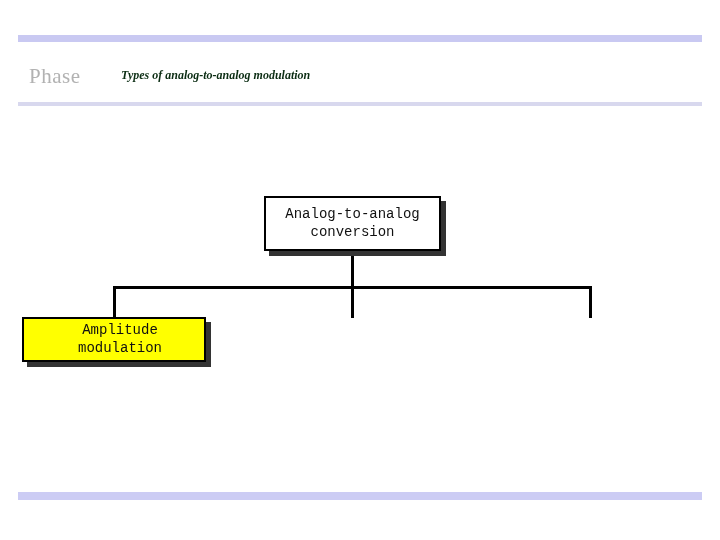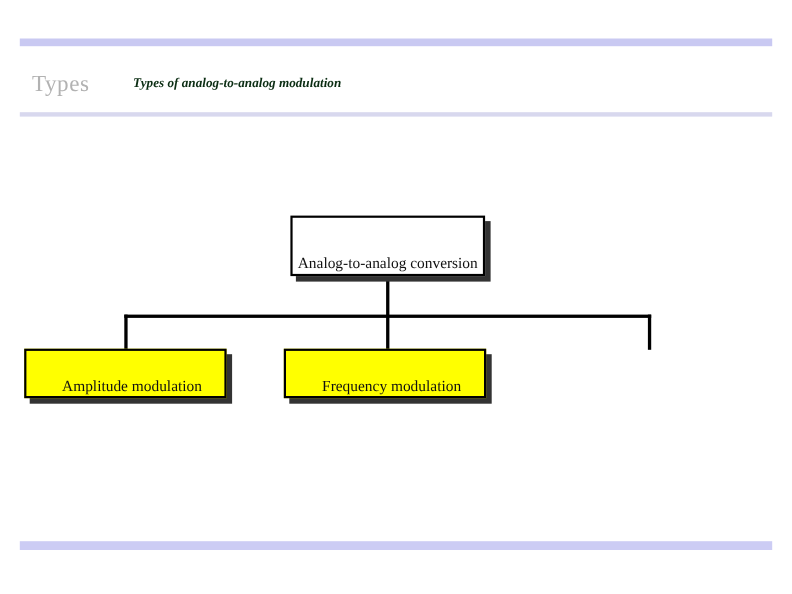--- a/index.html
+++ b/index.html
@@ -72,24 +72,24 @@
     top: 0;
     width: 720px;
     height: 540px;
   }
 
   .node {
     position: absolute;
     box-sizing: border-box;
     border: 2px solid #000000;
     display: flex;
-    align-items: flex-end;
+    align-items: center;
     justify-content: center;
     text-align: center;
-    font-family: Liberation Serif, serif;
+    font-family: Liberation Mono, monospace;
     color: #111111;
     line-height: 1.25;
     box-shadow: 5px 5px 0 0 #333333;
   }
 
   .node-root {
     left: 264px;
     top: 196px;
     width: 177px;
     height: 55px;
@@ -118,43 +118,40 @@
   .conn-drop-l { left: 113px; top: 286px; width: 3px; height: 32px; }
   .conn-drop-r { left: 589px; top: 286px; width: 3px; height: 32px; }
 </style>
 </head>
 <body>
 
 <div id="slide">
 
   <div class="rule rule-top"></div>
 
-  <div class="fig-word">Types</div>
+  <div class="fig-word">Phase</div>
 
   <div class="fig-title">Types of analog-to-analog modulation</div>
 
   <div class="rule rule-mid"></div>
 
   <div id="diagram">
 
     <div class="conn conn-stem"></div>
     <div class="conn conn-bar"></div>
     <div class="conn conn-drop-l"></div>
     <div class="conn conn-drop-r"></div>
 
     <div class="node node-root">
       <span>Analog-to-analog conversion</span>
     </div>
 
     <div class="node node-leaf leaf-a">
       <span>Amplitude modulation</span>
     </div>
 
-    <div class="node node-leaf leaf-b">
-      <span>Frequency modulation</span>
-    </div>
 
 
   </div>
 
   <div class="rule rule-bottom"></div>
 
 </div>
 
 </body></html>

